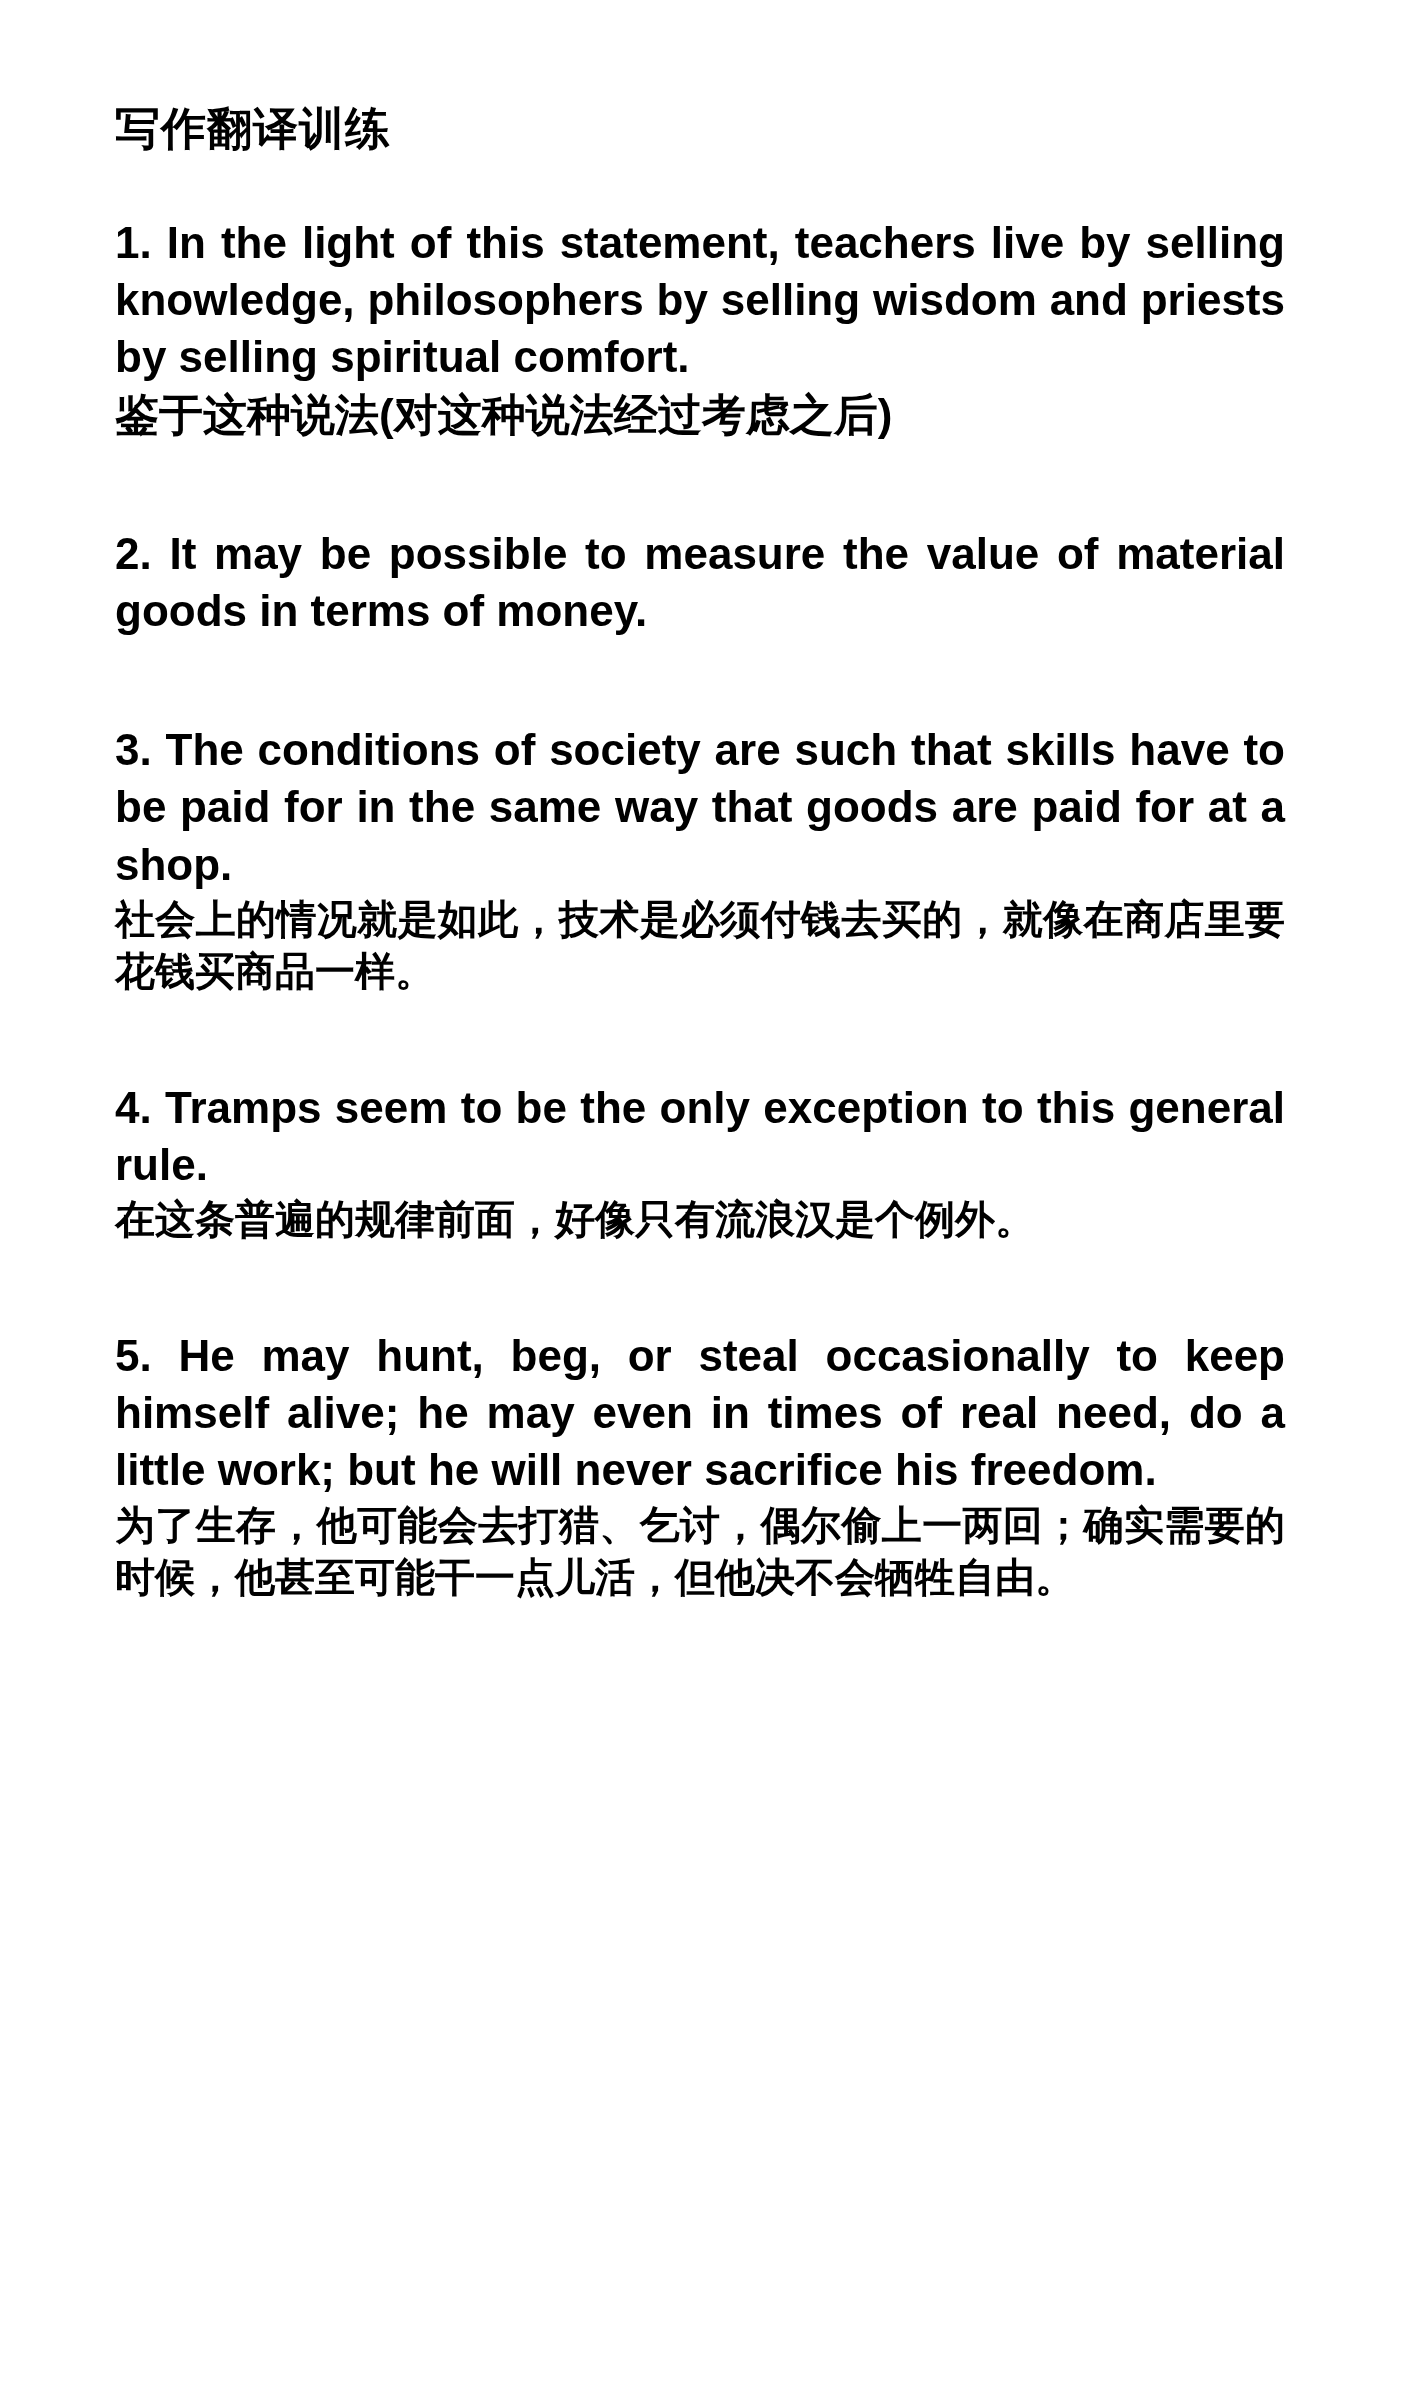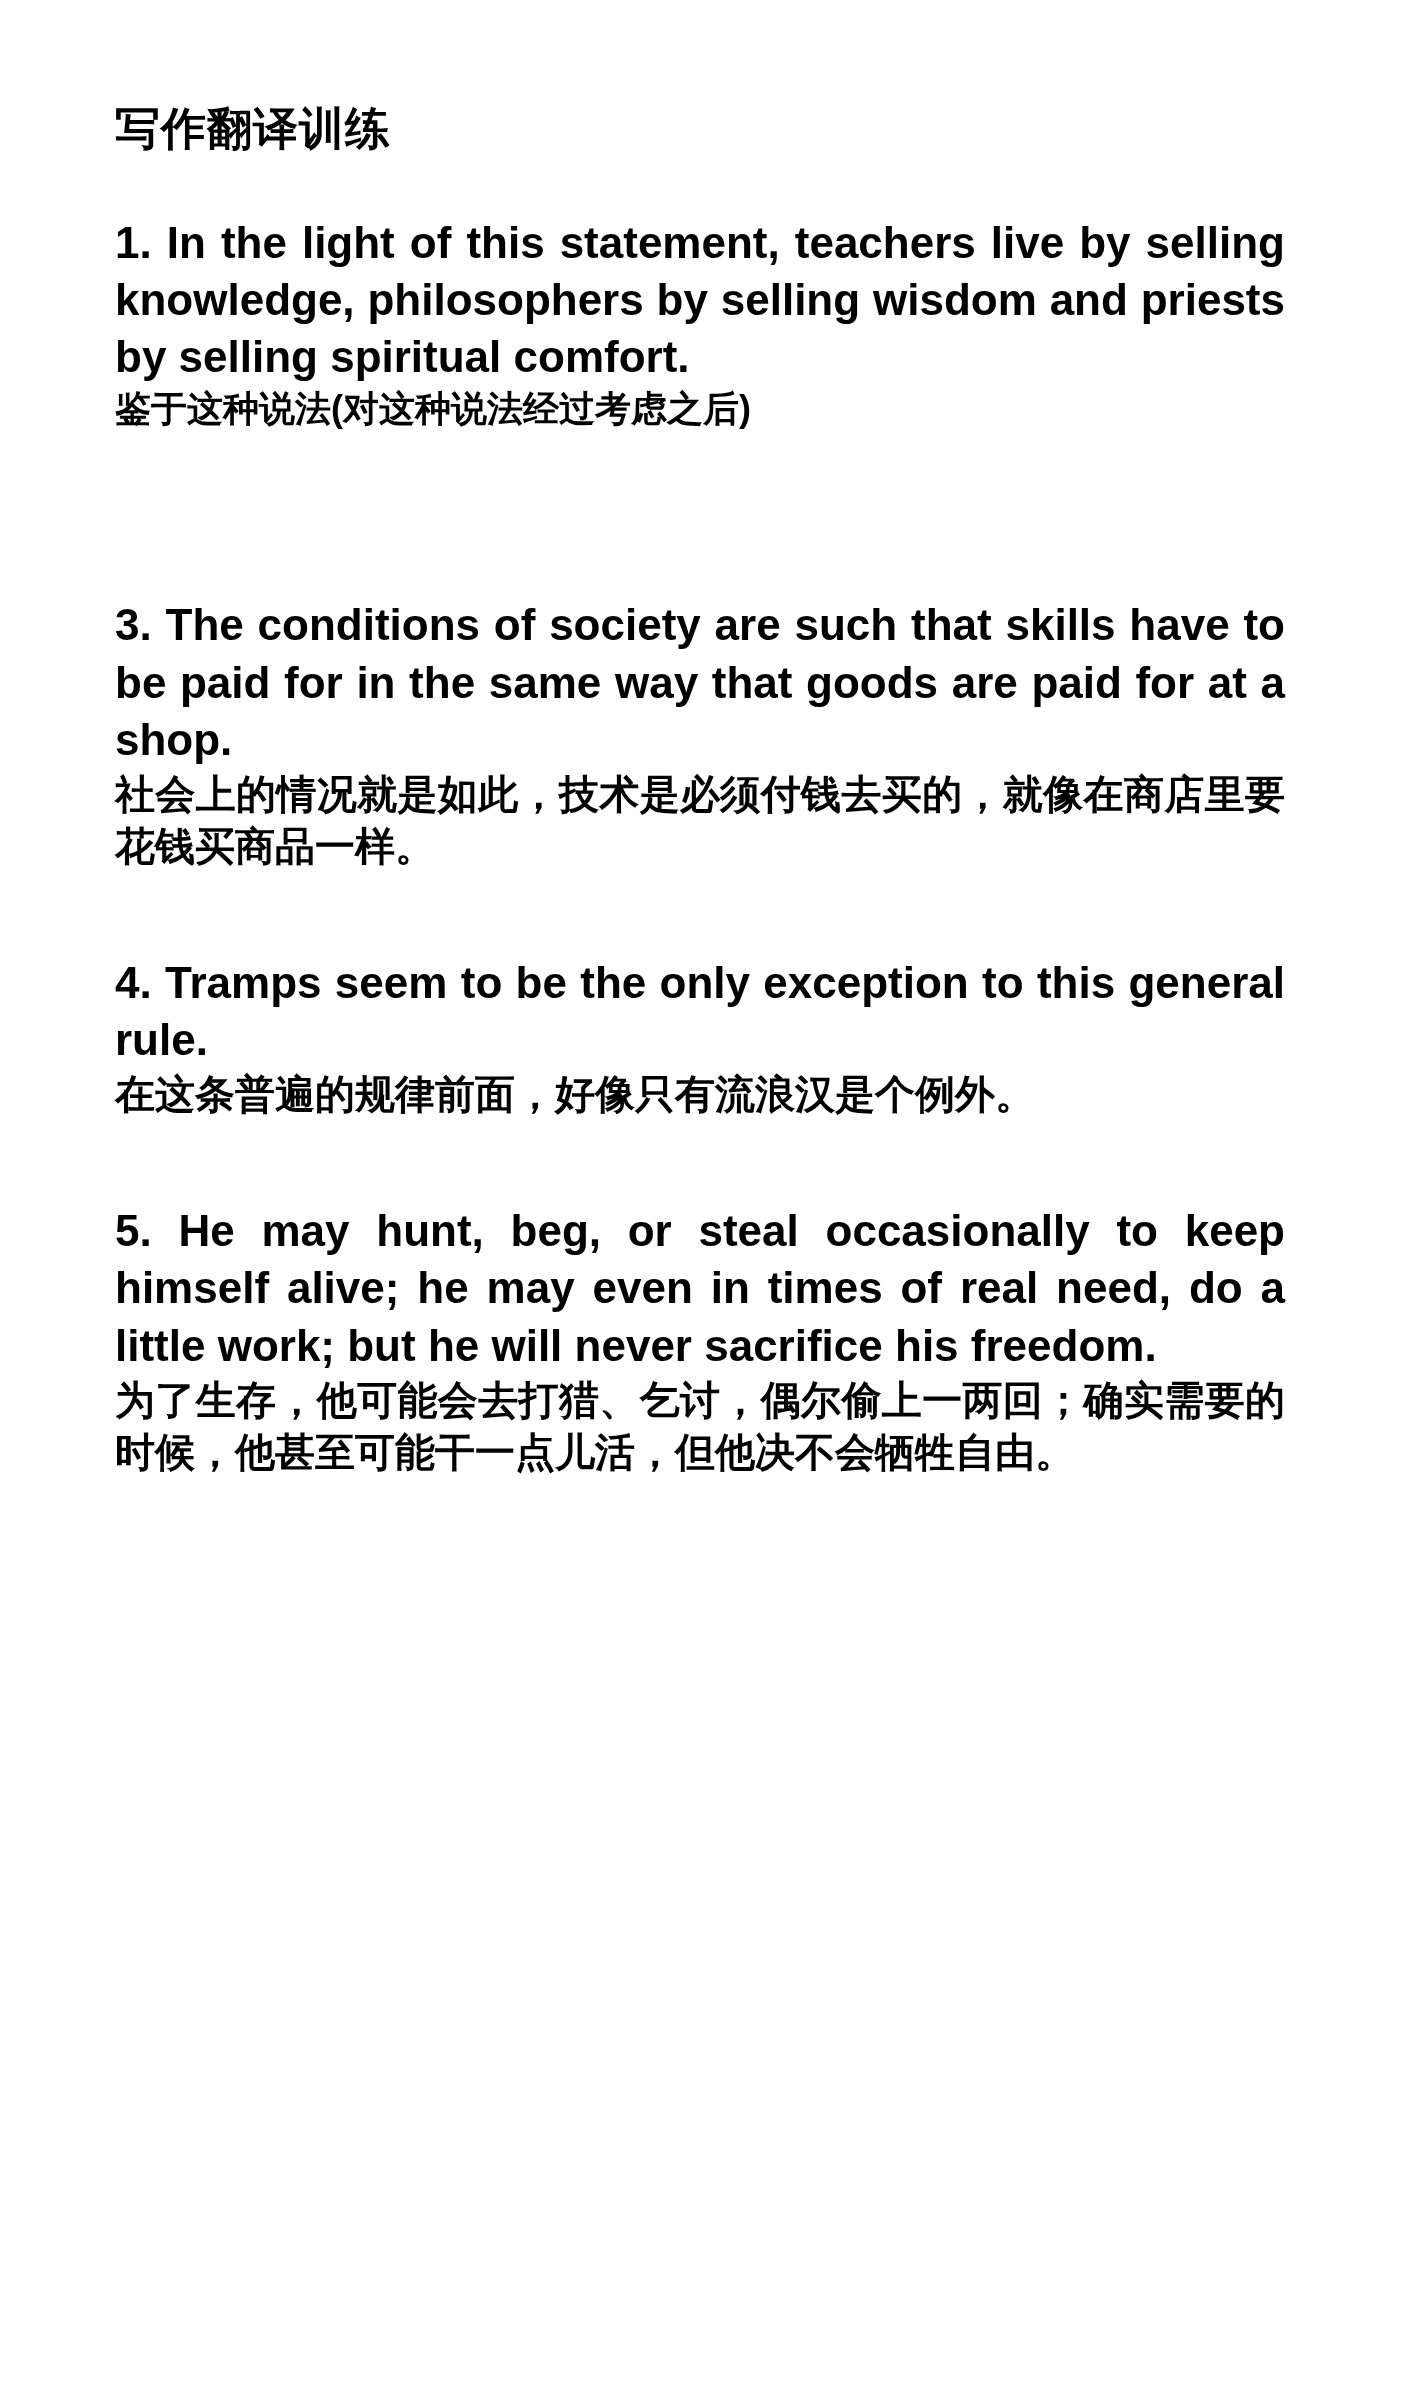--- a/index.html
+++ b/index.html
@@ -64,21 +64,21 @@
   .zh {
     font-size: 40px;
     font-weight: 700;
     line-height: 1.30;
     text-align: justify;
     text-align-last: left;
     margin: 0;
     color: #000000;
   }
   .note {
-    font-size: 36px;
+    font-size: 44px;
     font-weight: 700;
     line-height: 1.30;
     margin: 0;
     color: #000000;
   }
   .first-en {
     padding-top: 58px;
   }
 </style>
 </head>
@@ -92,20 +92,21 @@
     <div class="items">
 
       <div class="item">
         <p class="en first-en">1. In the light of this statement, teachers live by selling knowledge, philosophers by selling wisdom and priests by selling spiritual comfort.</p>
         <p class="note">鉴于这种说法(对这种说法经过考虑之后)</p>
       </div>
 
       <div class="item-gap"></div>
 
       <div class="item">
+        <p class="en">2. It may be possible to measure the value of material goods in terms of money.</p>
       </div>
 
       <div class="item-gap"></div>
 
       <div class="item">
         <p class="en">3. The conditions of society are such that skills have to be paid for in the same way that goods are paid for at a shop.</p>
         <p class="zh">社会上的情况就是如此，技术是必须付钱去买的，就像在商店里要花钱买商品一样。</p>
       </div>
 
       <div class="item-gap"></div>

